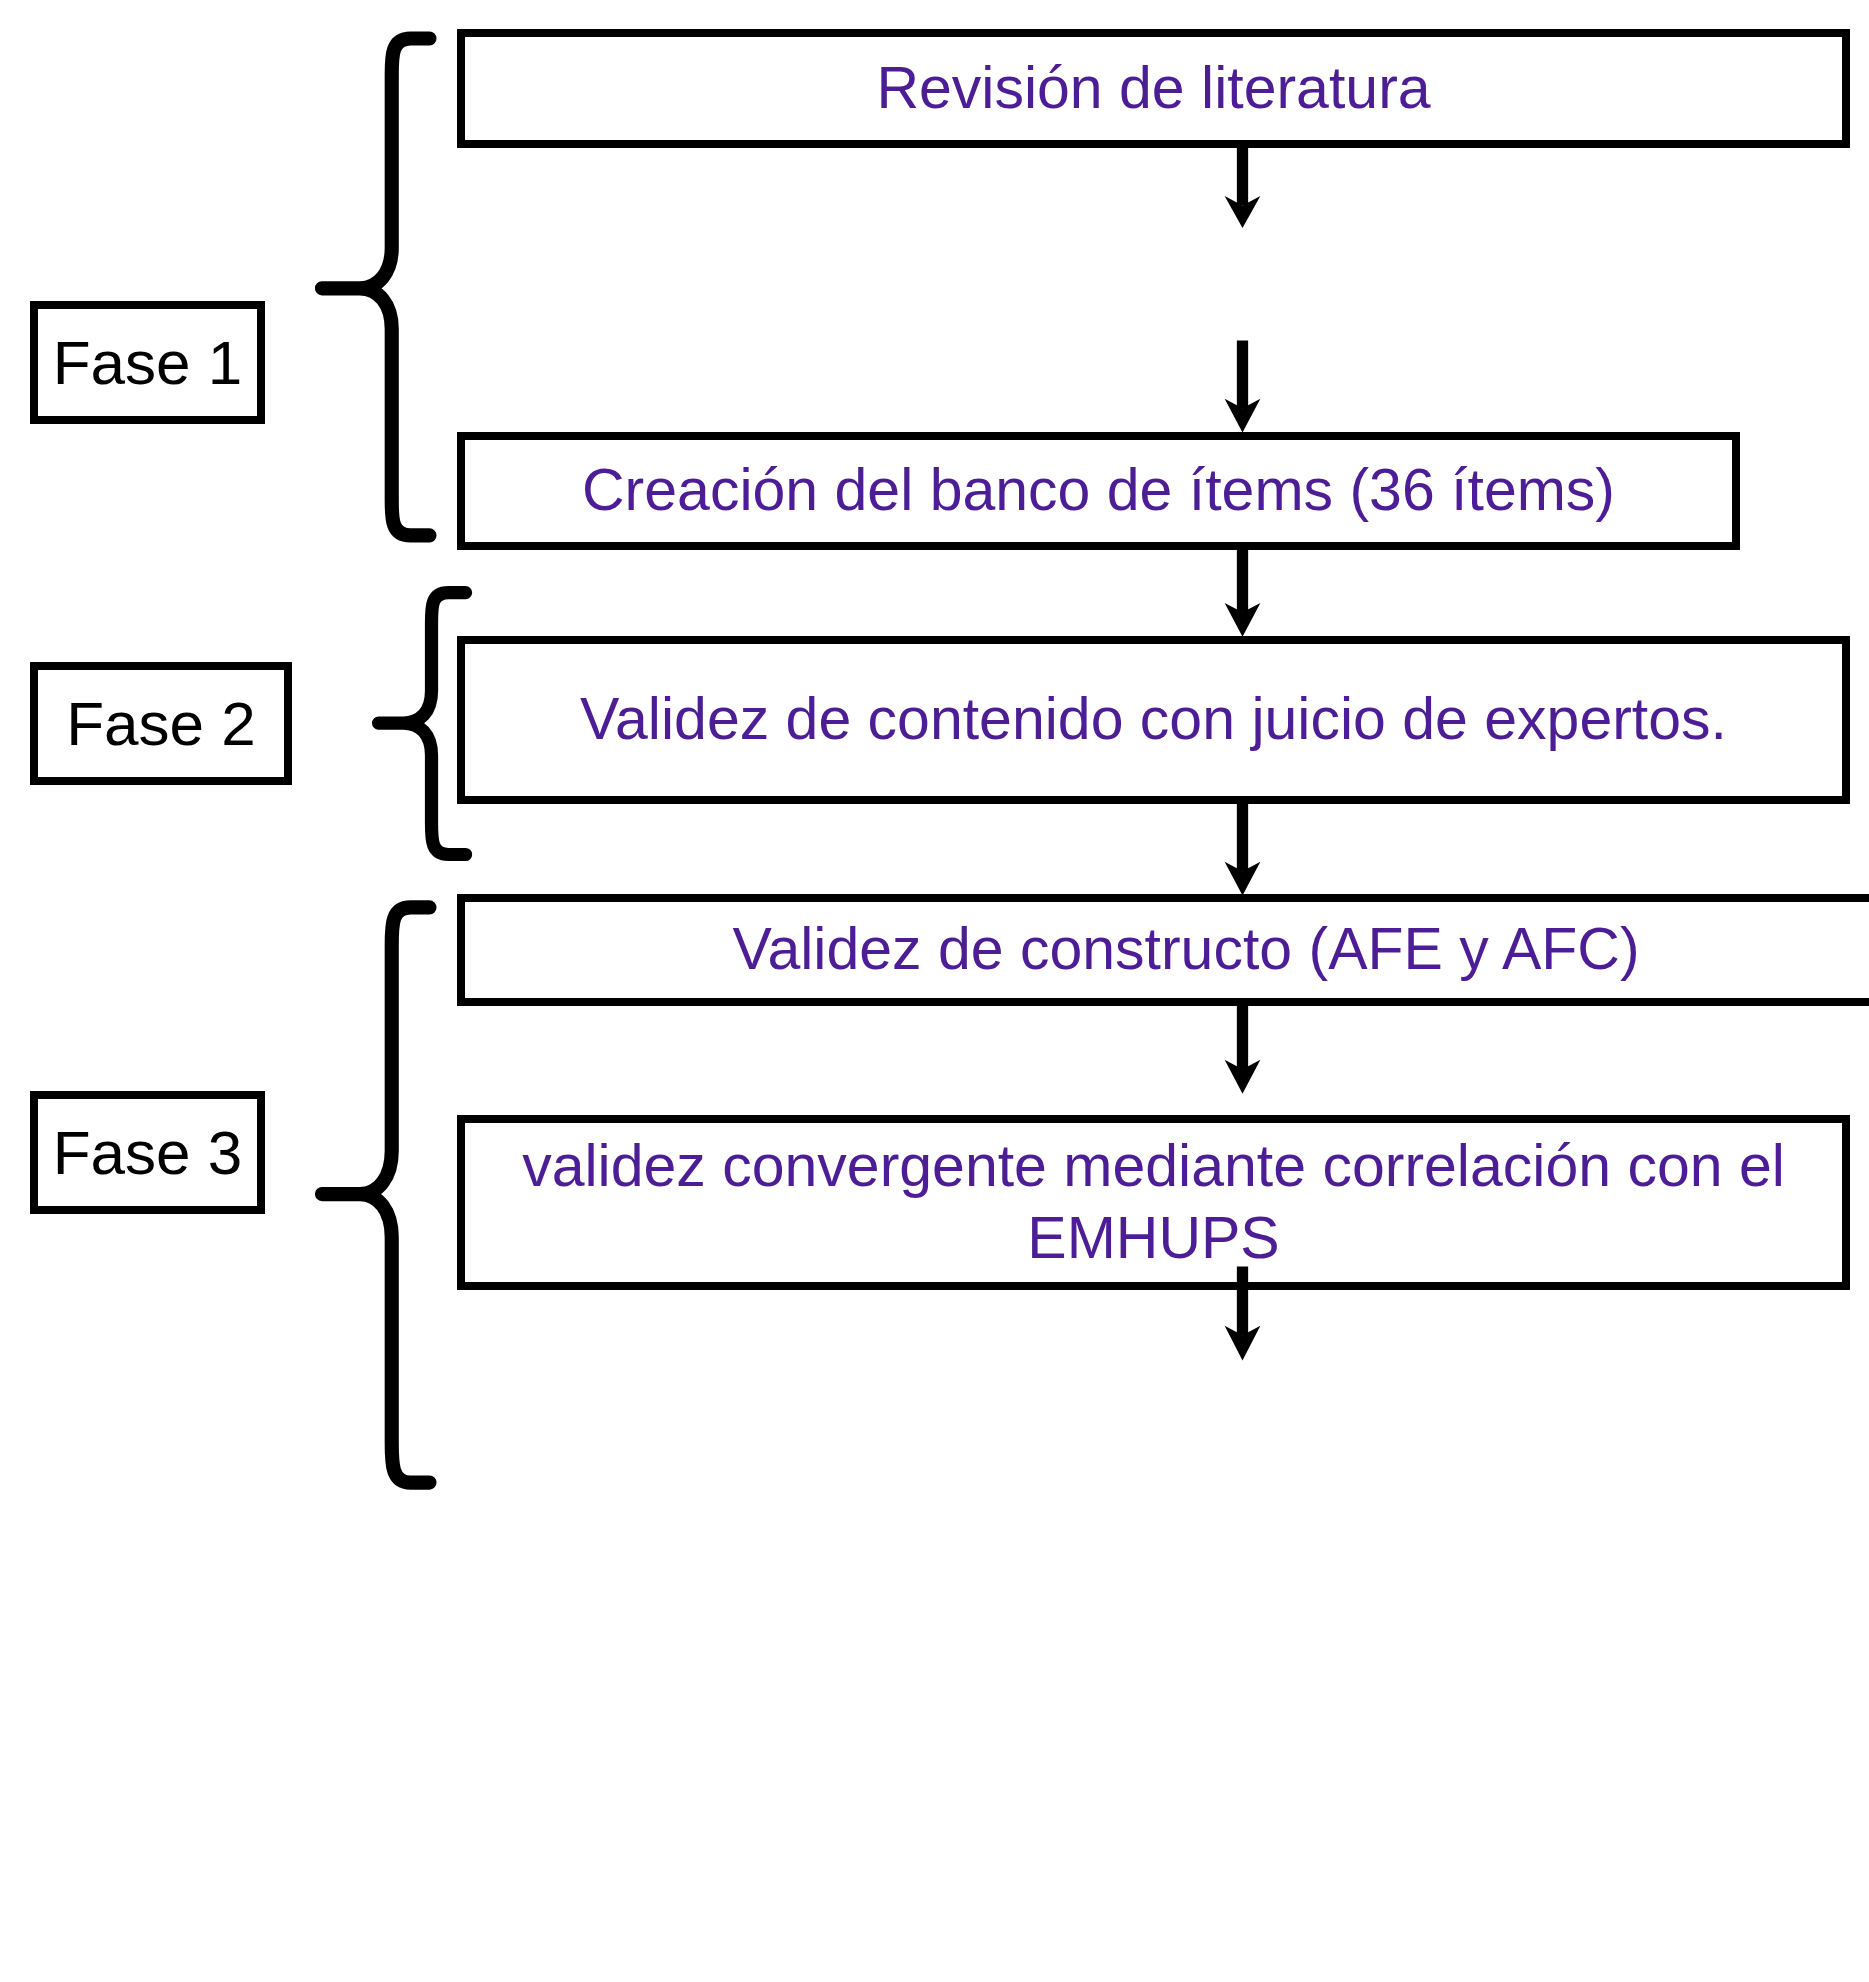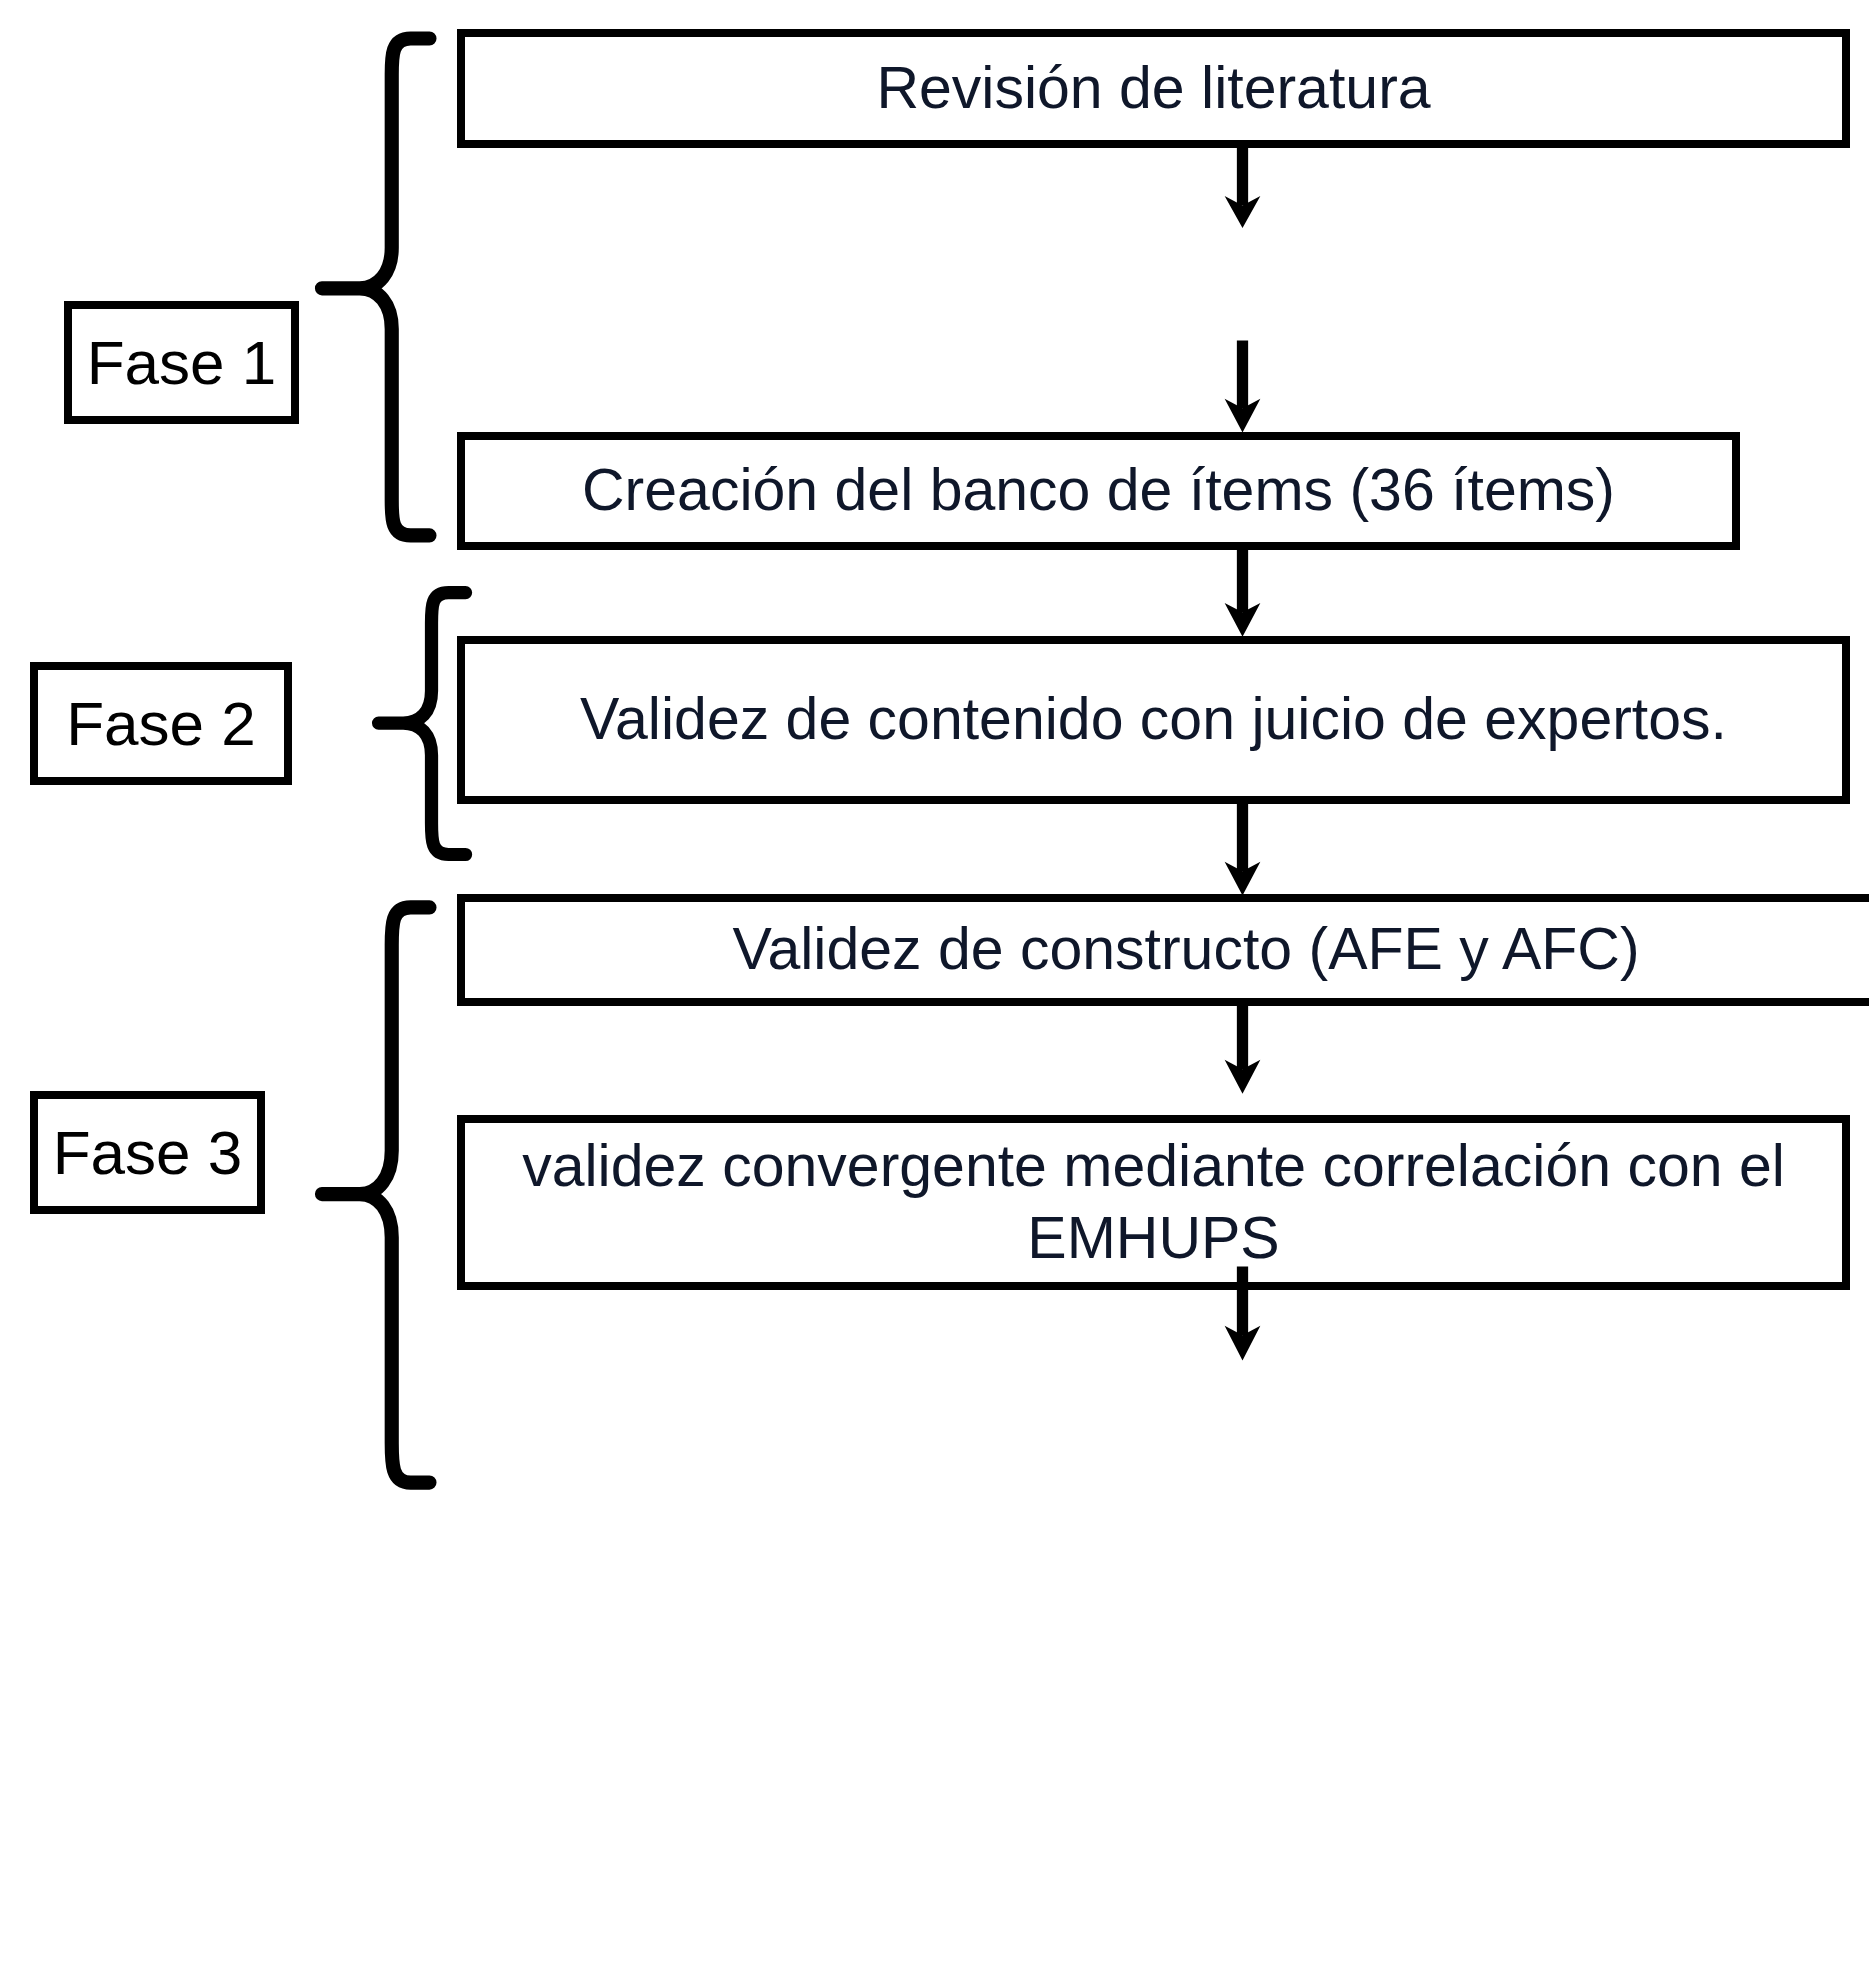--- a/index.html
+++ b/index.html
@@ -25,21 +25,21 @@
     box-sizing: border-box;
     background: #ffffff;
     border: 8.5px solid #000000;
     display: flex;
     align-items: center;
     justify-content: center;
     text-align: center;
     line-height: 1.22;
     font-size: 59px;
     font-weight: 400;
-    color: #0f172a;
+    color: #4c1d95;
     padding: 3.8px 17px;
   }
   .node .node-label {
     display: block;
     width: 100%;
     white-space: pre-line;
   }
 
   .phase-box {
     position: absolute;
@@ -63,21 +63,21 @@
   .brace {
     position: absolute;
   }
   .brace svg { display: block; }
 </style>
 </head>
 <body>
 
 <div id="canvas">
 
-  <div class="phase-box" style="left:30px; top:301px; width:235px; height:123px;margin-left:34px;">
+  <div class="phase-box" style="left:30px; top:301px; width:235px; height:123px;">
     <span>Fase 1</span>
   </div>
 
   <div class="phase-box" style="left:30px; top:662px; width:262px; height:123px;">
     <span>Fase 2</span>
   </div>
 
   <div class="phase-box" style="left:30px; top:1091px; width:235px; height:123px;">
     <span>Fase 3</span>
   </div>

